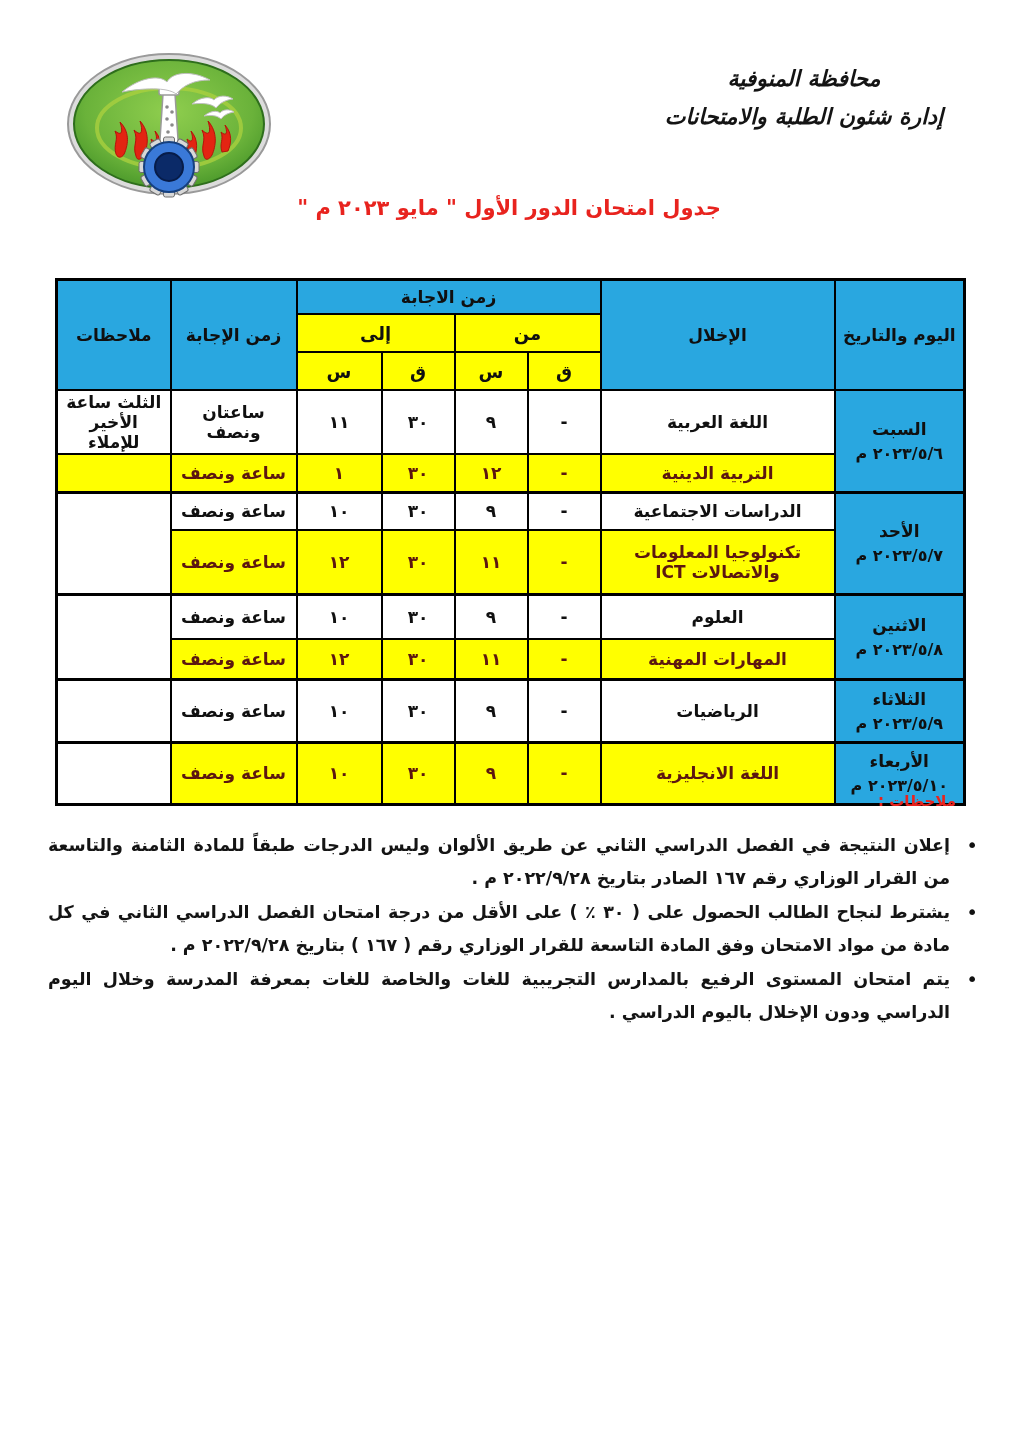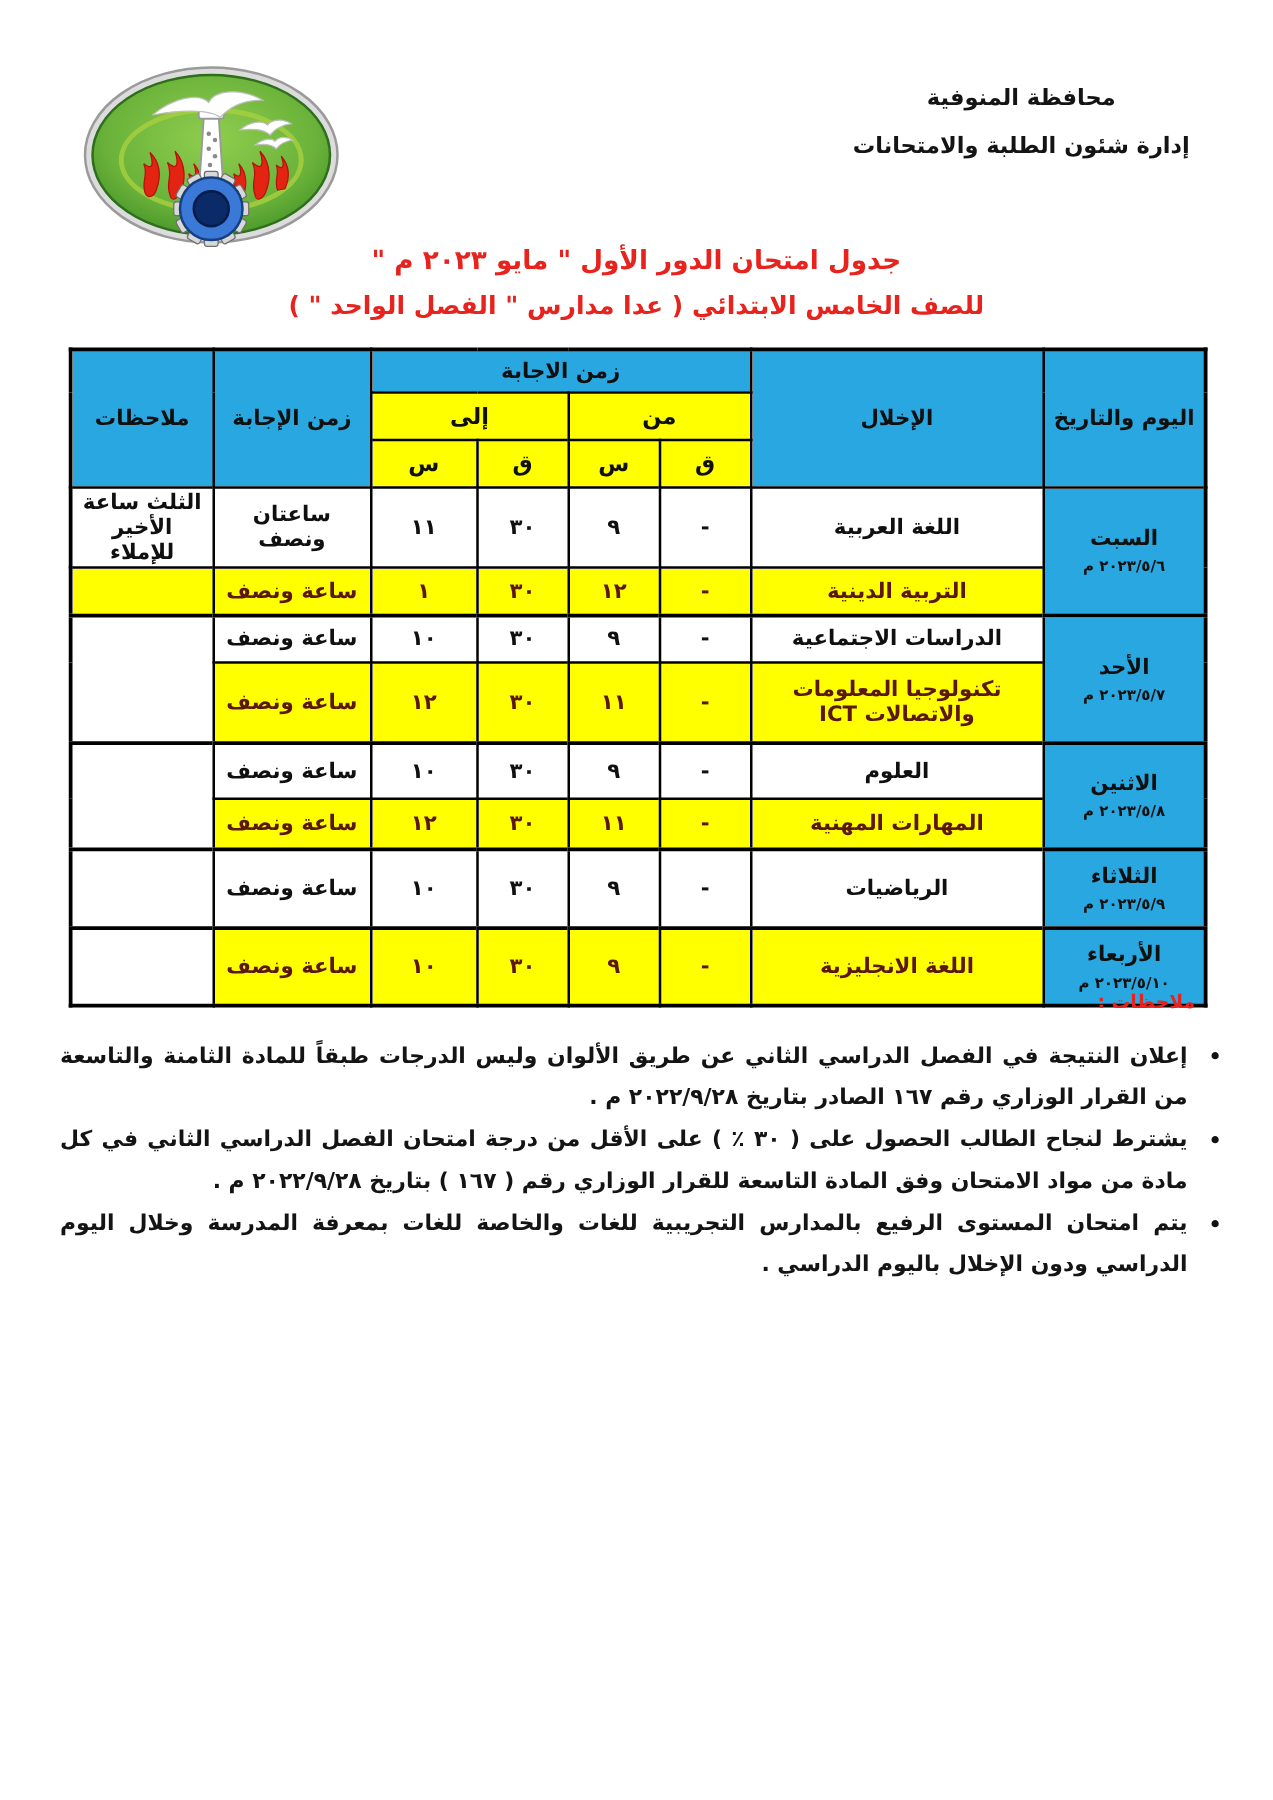--- a/index.html
+++ b/index.html
@@ -1,42 +1,42 @@
 <!DOCTYPE html>
 <html lang="ar" dir="rtl" style="--header_blue: #29a7e0; --highlight_yellow: #ffff00; --title_red: #e8231e; --maroon_text: #5c1710; --border_black: #000000;"><head>
 <meta charset="utf-8">
 <style>
   html,body{margin:0;padding:0;background:#fff;}
   body{width:1018px;height:1440px;font-family:"DejaVu Sans",sans-serif;}
   .page{position:relative;width:1018px;height:1440px;background:#fff;overflow:hidden;direction:rtl;}
 
   
-  .org{position:absolute;top:60px;right:31px;width:340px;text-align:center;
-       font-weight:bold;font-size:18px;color:#141414;line-height:38px;}
+  .org{position:absolute;top:60px;right:44px;width:340px;text-align:center;
+       font-weight:bold;font-size:22px;color:#141414;line-height:38px;font-style:italic;}
   .logo{position:absolute;top:52px;left:64px;width:210px;height:148px;}
 
   
   .title1{position:absolute;top:196px;right:0;left:0;text-align:center;
           color:var(--title_red,#e8231e);font-weight:bold;font-size:21px;}
   .title2{position:absolute;top:232px;right:0;left:0;text-align:center;
           color:var(--title_red,#e8231e);font-weight:bold;font-size:20px;}
 
   
   table.sched{position:absolute;top:278px;left:55px;width:908px;border-collapse:collapse;
               table-layout:fixed;border:3px solid var(--border_black,#000);}
   .sched th,.sched td{border:2px solid var(--border_black,#000);font-weight:bold;text-align:center;
               vertical-align:middle;padding:1px 3px;font-size:17px;color:#101010;background:#fff;
               overflow:hidden;}
   .sched th.blue,.sched td.blue{background:var(--header_blue,#29a7e0);}
   .sched th.yellow{background:var(--highlight_yellow,#ffff00);}
   .sched td.y{background:var(--highlight_yellow,#ffff00);color:var(--maroon_text,#5c1710);}
   .sched tr.group-top td{border-top:3px solid var(--border_black,#000);}
   .daycell{vertical-align:top;padding-top:7px;}
   .dayname{font-size:17px;}
-  .daydate{font-size:12px;margin-top:5px;}
+  .daydate{font-size:16px;margin-top:5px;}
   .subj{font-size:18px;}
   .note{font-size:15.5px;}
   .hr1 th{height:30px;}
   .hr2 th,.hr3 th{height:34px;font-size:18px;}
 
   
   .notes-title{position:absolute;top:792px;right:62px;color:var(--title_red,#e8231e);
                font-weight:bold;font-size:15px;}
   .bullets{position:absolute;top:829px;right:40px;left:48px;}
   .bullet{display:flex;gap:12px;margin-bottom:1px;}
@@ -106,21 +106,20 @@
       </g>
     </svg>
   </div>
 
   <div class="org">
     <div>محافظة المنوفية</div>
     <div>إدارة شئون الطلبة والامتحانات</div>
   </div>
 
   <div class="title1">جدول امتحان الدور الأول " مايو ٢٠٢٣ م "</div>
-  <div class="title2">للصف الخامس الابتدائي ( عدا مدارس " الفصل الواحد " )</div>
 
   <table class="sched" dir="rtl">
     <colgroup>
       <col style="width:130px">
         <col style="width:234px">
         <col style="width:73px">
         <col style="width:73px">
       <col style="width:73px">
         <col style="width:85px">
         <col style="width:126px">

